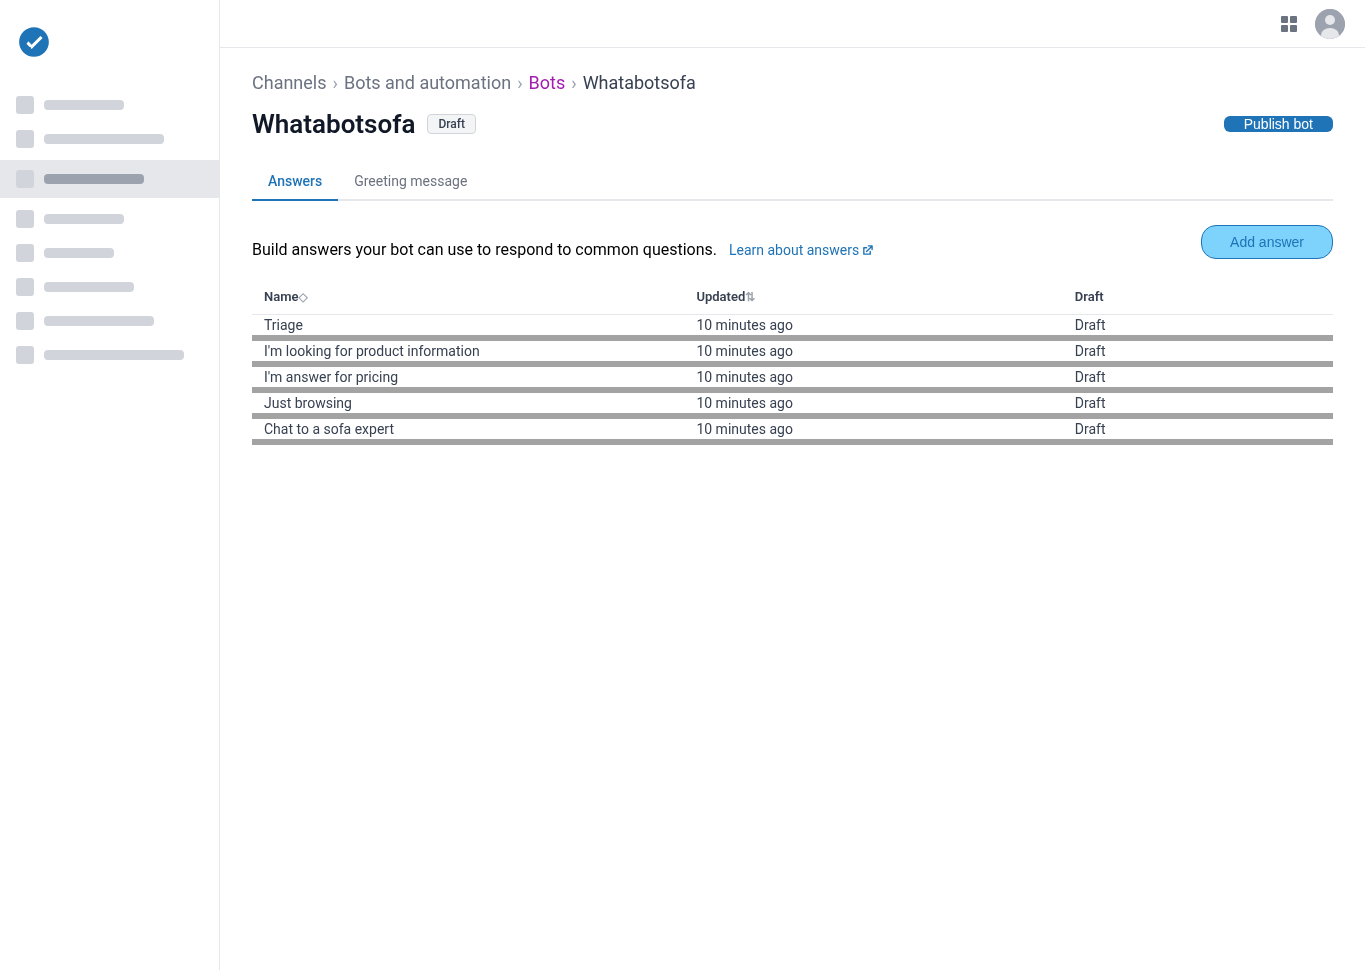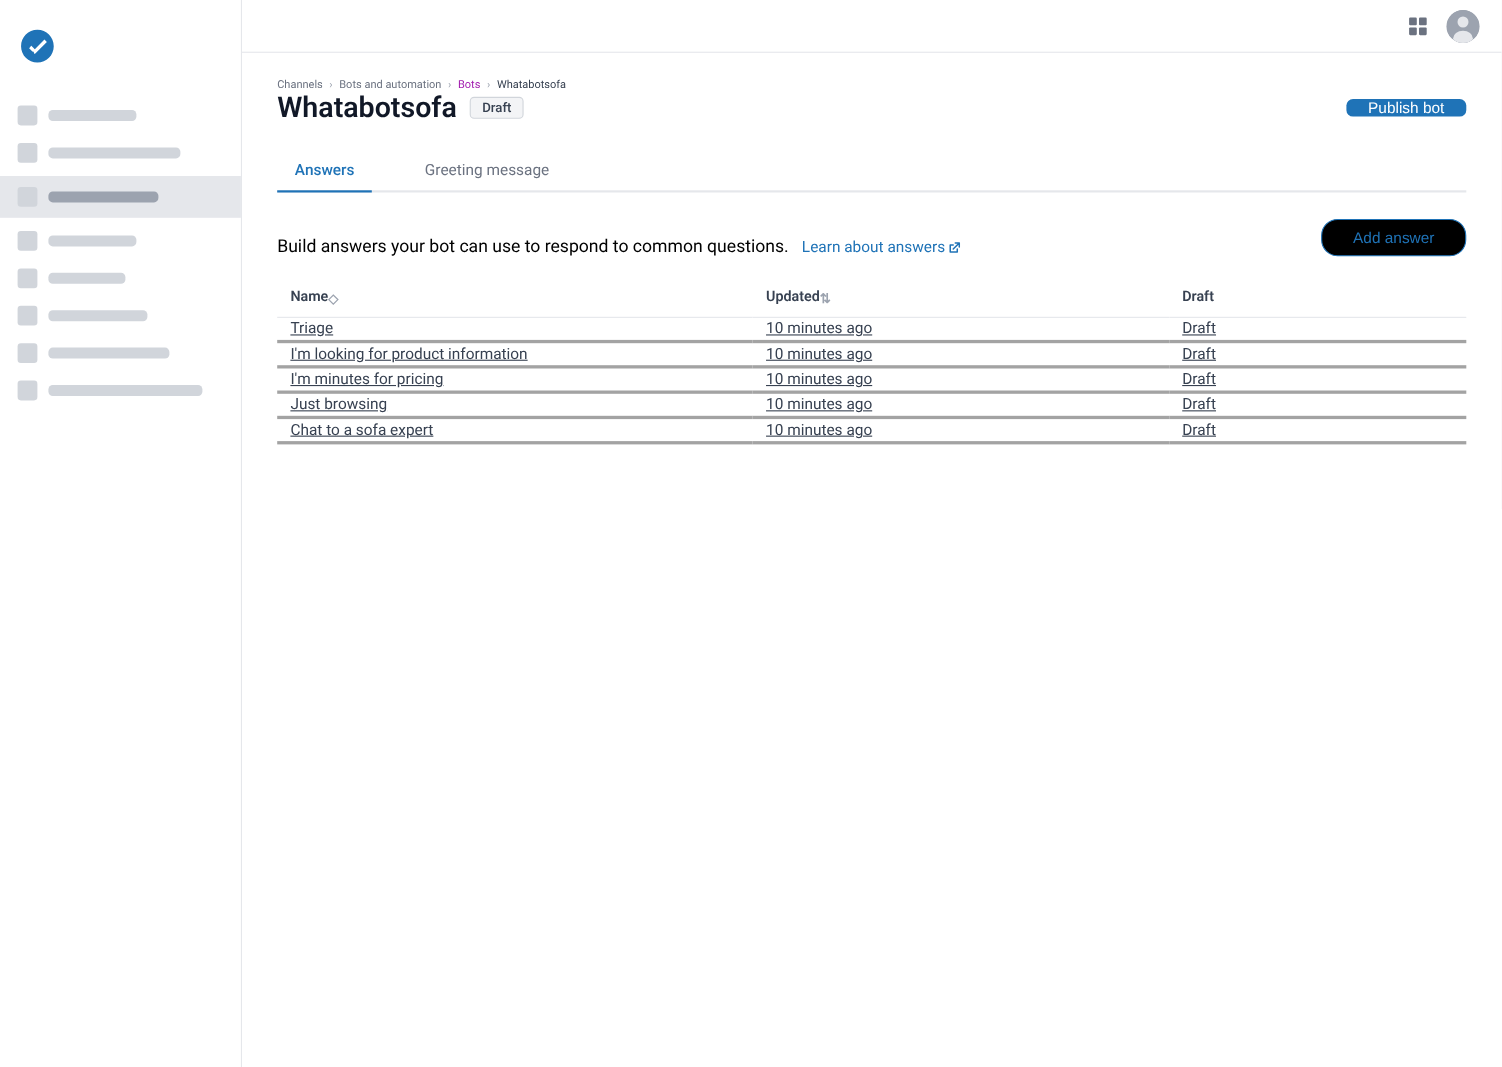--- a/index.html
+++ b/index.html
@@ -99,22 +99,23 @@
     }
     .content-area {
       padding: 24px 32px;
     }
 
     
     .breadcrumb {
       display: flex;
       align-items: flex-start;
       gap: 6px;
-      font-size: 10px;
+      font-size: 18px;
       color: #6b7280;
+      margin-bottom: 16px;
     }
     .breadcrumb-sep {
       color: #9ca3af;
     }
     .breadcrumb-link {
       color: #6b7280;
       cursor: pointer;
       text-decoration: none;
     }
     .breadcrumb-active {
@@ -156,21 +157,20 @@
       font-size: 14px;
       font-weight: 500;
       cursor: pointer;
     }
 
     
     .tabs {
       display: flex;
       border-bottom: 2px solid #e5e7eb;
       margin-bottom: 24px;
-      gap: 32px;
     }
     .tab {
       padding: 10px 16px;
       font-size: 14px;
       color: #6b7280;
       cursor: pointer;
       border-bottom: 2px solid transparent;
       margin-bottom: -2px;
       text-decoration: none;
     }
@@ -189,21 +189,21 @@
     }
     .learn-link {
       color: #1f73b7;
       text-decoration: none;
       font-size: 14px;
       display: inline-flex;
       align-items: center;
       gap: 3px;
     }
     .add-answer-btn {
-      background: #000000;
+      background: #7dd3fc;
       color: #1f73b7;
       border: 1px solid #1f73b7;
       padding: 8px 28px;
       border-radius: 15px;
       font-size: 14px;
       cursor: pointer;
     }
 
     
     .answers-table {
@@ -215,22 +215,21 @@
       font-size: 13px;
       font-weight: 600;
       color: #374151;
       padding: 10px 12px;
       border-bottom: 1px solid #e5e7eb;
     }
     .answers-table td {
       padding: 2px 12px;
       font-size: 14px;
       color: #374151;
-      border-bottom: 3px solid #a3a3a3;
-      text-decoration: underline;
+      border-bottom: 6px solid #a3a3a3;
     }
     .th-name {
       display: flex;
       align-items: center;
       gap: 0;
     }
     .sort-icon {
       color: #9ca3af;
       font-size: 12px;
     }
@@ -372,21 +371,21 @@
     <td>Triage</td>
     <td>10 minutes ago</td>
     <td>Draft</td>
   </tr>
           <tr>
     <td>I'm looking for product information</td>
     <td>10 minutes ago</td>
     <td>Draft</td>
   </tr>
           <tr>
-    <td>I'm minutes for pricing</td>
+    <td>I'm answer for pricing</td>
     <td>10 minutes ago</td>
     <td>Draft</td>
   </tr>
           <tr>
     <td>Just browsing</td>
     <td>10 minutes ago</td>
     <td>Draft</td>
   </tr>
           <tr>
     <td>Chat to a sofa expert</td>

